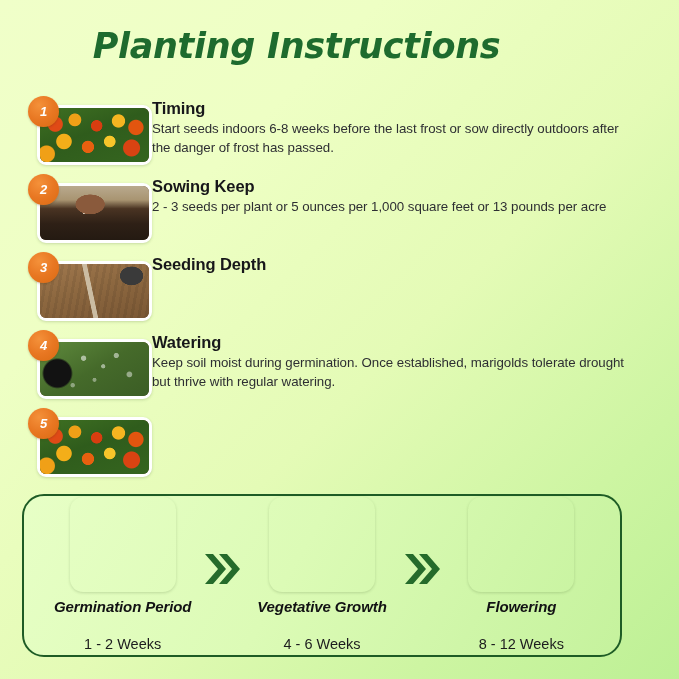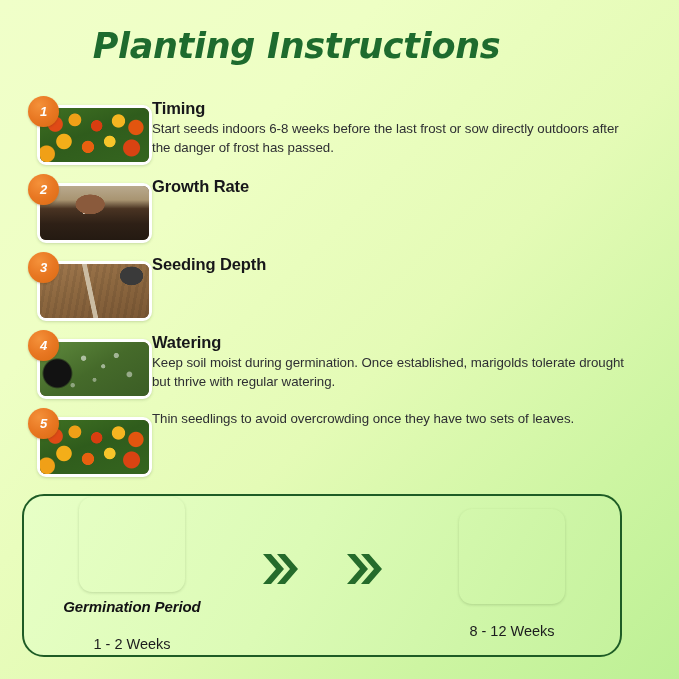--- a/index.html
+++ b/index.html
@@ -280,21 +280,22 @@
     </div>
 
     <div class="step">
       <div class="step-media">
         <div class="badge">2</div>
         <div class="thumb">
           <div class="img img-sowing"></div>
         </div>
       </div>
       <div class="step-text">
-        <div class="step-title">Growth Rate</div>
+        <div class="step-title">Sowing Keep</div>
+        <div class="step-desc">2 - 3 seeds per plant or 5 ounces per 1,000 square feet or 13 pounds per acre</div>
       </div>
     </div>
 
     <div class="step">
       <div class="step-media">
         <div class="badge">3</div>
         <div class="thumb">
           <div class="img img-rake"></div>
         </div>
       </div>
@@ -317,21 +318,20 @@
     </div>
 
     <div class="step">
       <div class="step-media">
         <div class="badge">5</div>
         <div class="thumb">
           <div class="img img-marigold"></div>
         </div>
       </div>
       <div class="step-text">
-        <div class="step-desc">Thin seedlings to avoid overcrowding once they have two sets of leaves.</div>
       </div>
     </div>
 
   </div>
 
   <div class="timeline">
 
     <div class="stage">
       <div class="stage-thumb">
         <div class="img img-sprout"></div>
@@ -340,30 +340,38 @@
       <div class="stage-duration">1 - 2 Weeks</div>
     </div>
 
     <div class="arrow">
       <svg width="40" height="38" viewBox="0 0 40 38" aria-hidden="true">
         <path d="M3 4 L16 19 L3 34 L11 34 L24 19 L11 4 Z" fill="#256b2b"></path>
         <path d="M17 4 L30 19 L17 34 L25 34 L38 19 L25 4 Z" fill="#256b2b"></path>
       </svg>
     </div>
 
+    <div class="stage">
+      <div class="stage-thumb">
+        <div class="img img-leafy"></div>
+      </div>
+      <div class="stage-label">Vegetative Growth</div>
+      <div class="stage-duration">4 - 6 Weeks</div>
+    </div>
 
     <div class="arrow">
       <svg width="40" height="38" viewBox="0 0 40 38" aria-hidden="true">
         <path d="M3 4 L16 19 L3 34 L11 34 L24 19 L11 4 Z" fill="#256b2b"></path>
         <path d="M17 4 L30 19 L17 34 L25 34 L38 19 L25 4 Z" fill="#256b2b"></path>
       </svg>
     </div>
 
     <div class="stage">
       <div class="stage-thumb">
         <div class="img img-blooms"></div>
       </div>
+      <div class="stage-label">Flowering</div>
       <div class="stage-duration">8 - 12 Weeks</div>
     </div>
 
   </div>
 
 </div>
 
 </body></html>

